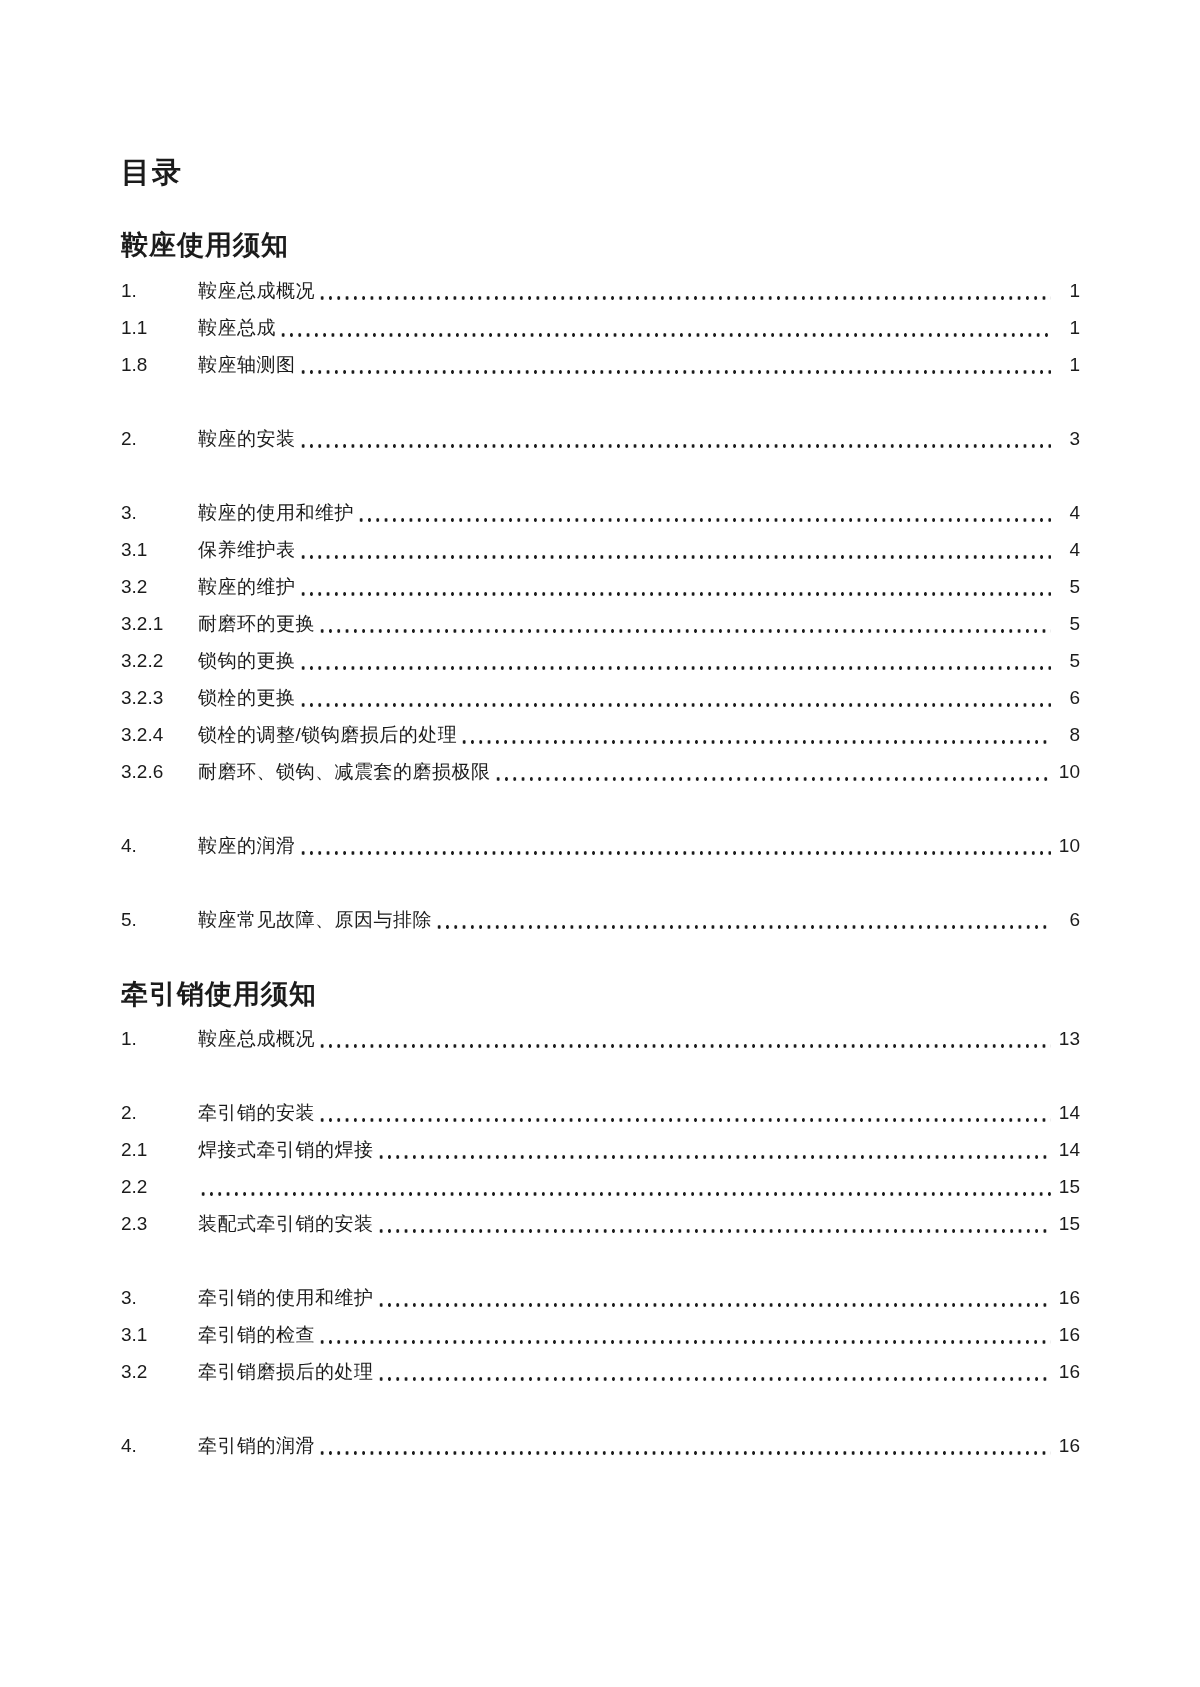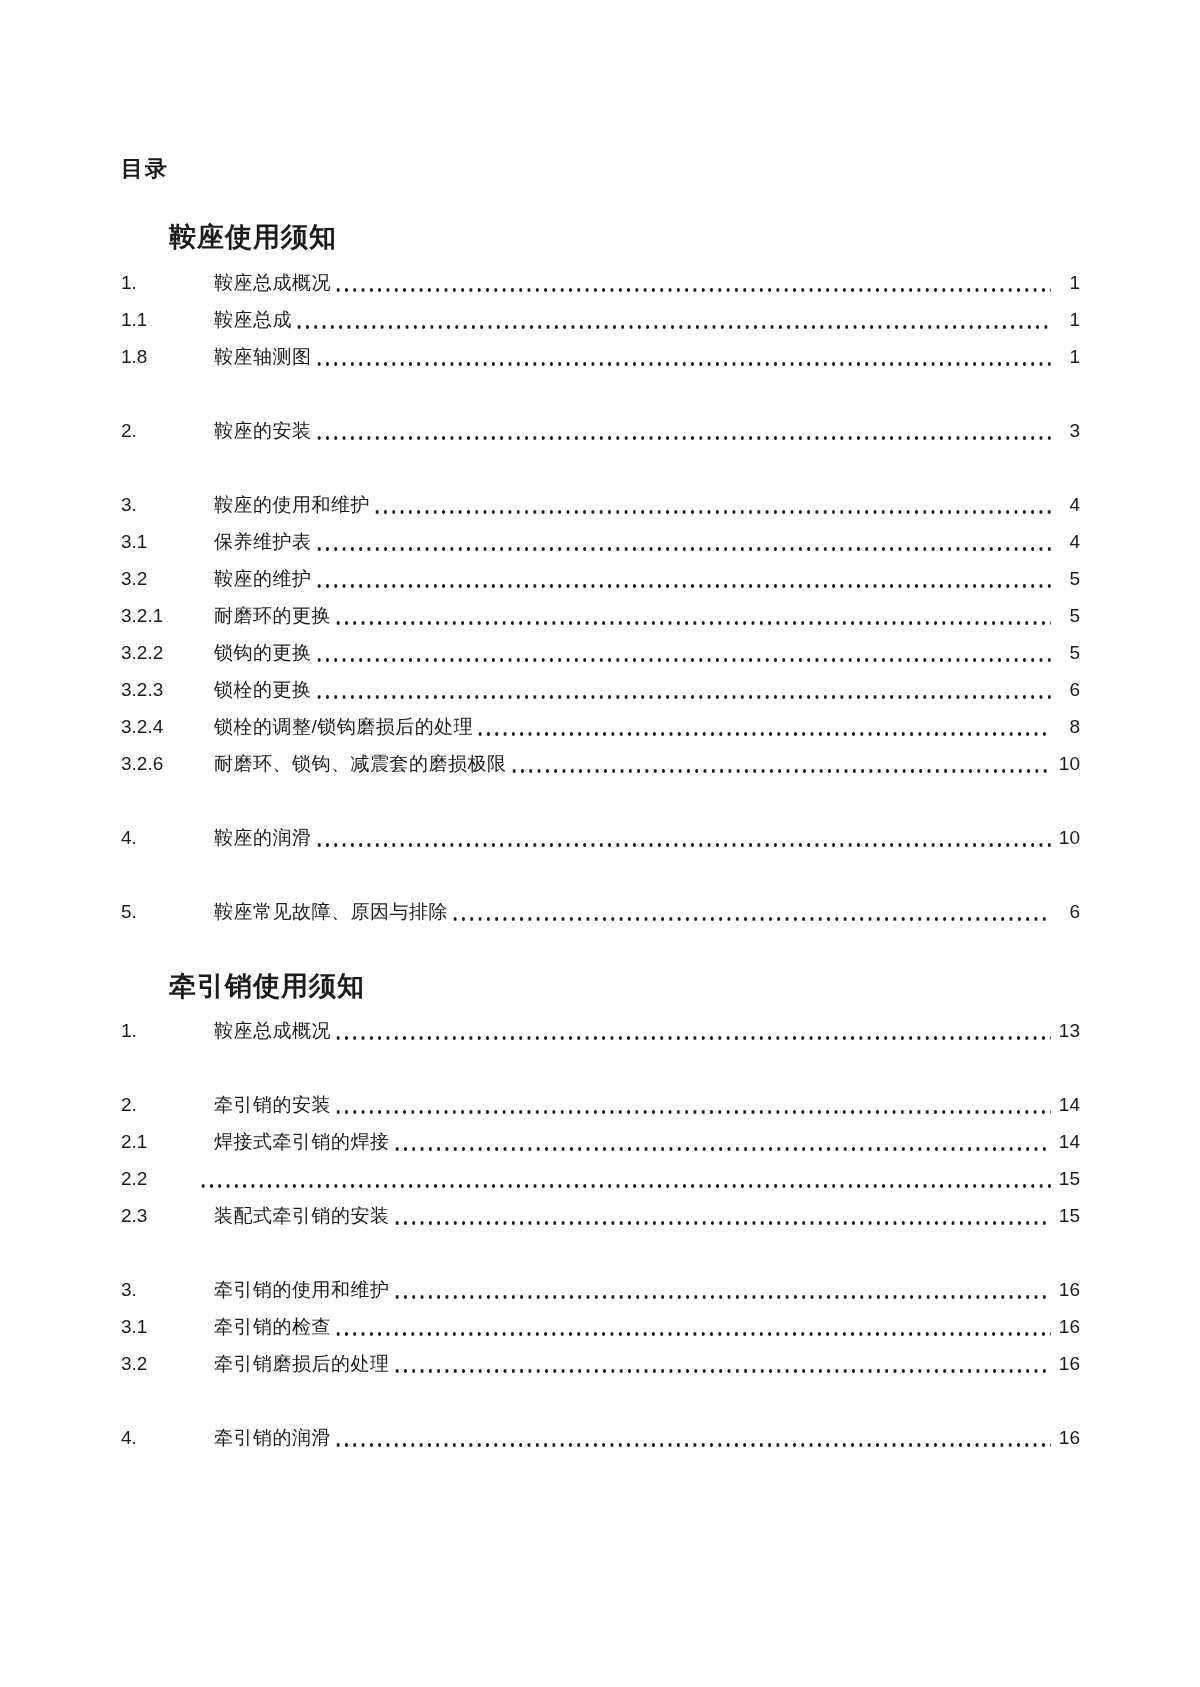--- a/index.html
+++ b/index.html
@@ -11,55 +11,54 @@
     height: 1687px;
     position: relative;
     font-family: "Liberation Sans", "DejaVu Sans", sans-serif;
     color: #1b1b1b;
     overflow: hidden;
   }
   .page {
     padding: 156px 120px 0 121px; 
   }
   .doc-title {
-    font-size: 22px;
+    font-size: 29px;
     font-weight: bold;
     letter-spacing: 2px;
     color: #1b1b1b;
     line-height: 1.15;
   }
   .section-heading {
     font-size: 27px;
     font-weight: bold;
     letter-spacing: 1px;
     color: #1b1b1b;
     line-height: 1.2;
   }
   .section { display: block; }
-  .section .section-heading { margin-top: 40px; margin-left: 48px; }
+  .section .section-heading { margin-top: 40px; }
   .entries { margin-top: 10px; }
   .toc-row {
     display: flex;
     align-items: stretch;
     height: 37px;
     line-height: 37px;
     font-size: 19px;
     font-weight: 500;
     white-space: nowrap;
   }
   .toc-row.gap-before { margin-top: 37px; }
   .toc-num {
     flex: 0 0 77px;
     width: 77px;
   }
   .toc-title {
     flex: 0 0 auto;
     padding-right: 2px;
     letter-spacing: 0.5px;
-    margin-left: 16px;
   }
   .toc-leader {
     flex: 1 1 auto;
     margin: 0 3px 0 1px;
     background-image: radial-gradient(circle, #1b1b1b 1.6px, rgba(0,0,0,0) 1.9px);
     background-size: 8.3px 6px;
     background-repeat: repeat-x;
     background-position: left calc(100% - 8px);
   }
   .toc-page {

